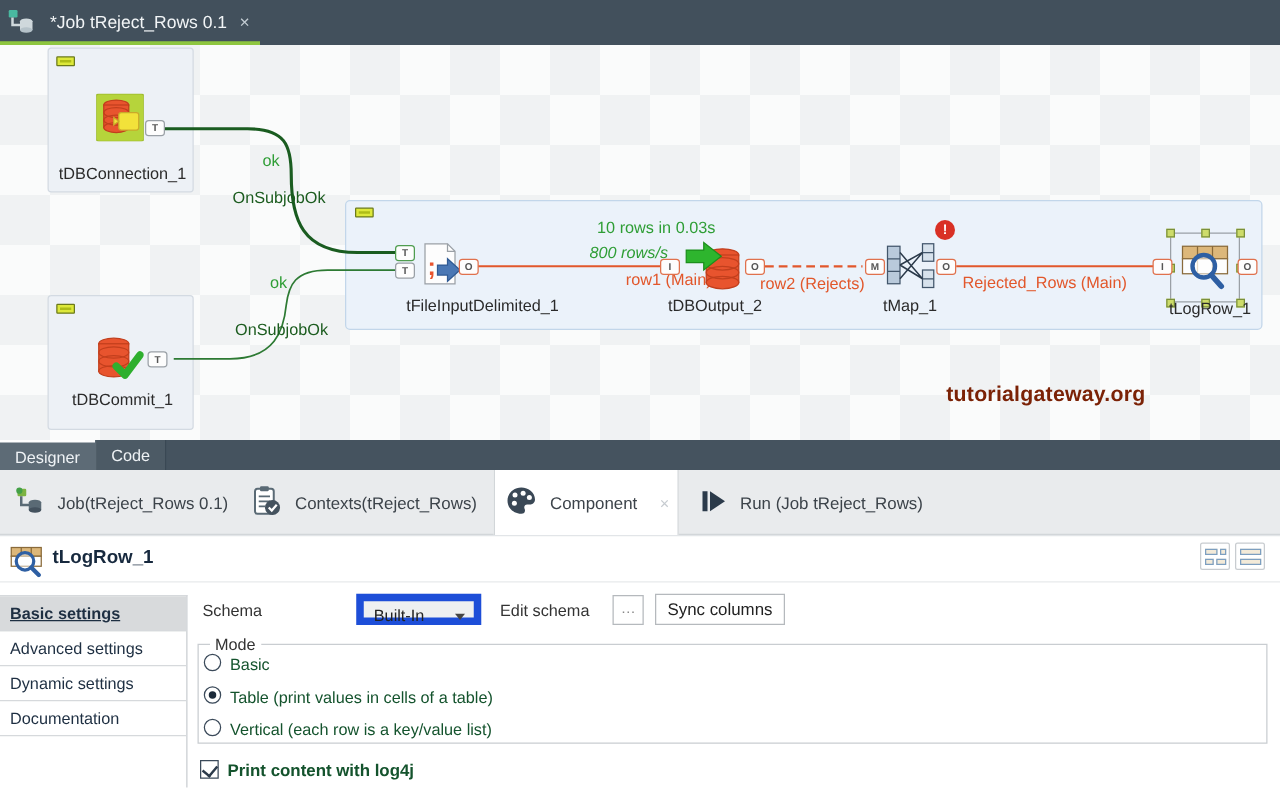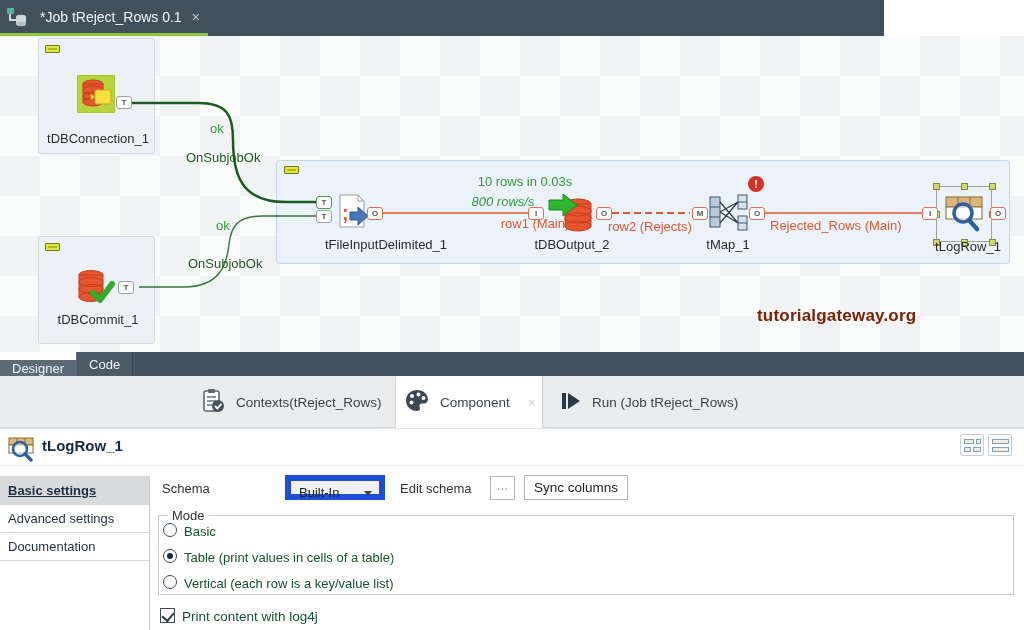--- a/index.html
+++ b/index.html
@@ -1,20 +1,20 @@
 <!DOCTYPE html>
 <html><head>
 <meta charset="utf-8">
 <style>
   * { margin:0; padding:0; box-sizing:border-box; }
   html,body { width:1024px; height:630px; overflow:hidden; font-family:"Liberation Sans",sans-serif; background:#fff; }
   .abs { position:absolute; }
 
   
-  #topstrip { position:absolute; top:0; left:0; width:884px; height:36px; background:#42505c;padding-left:36px; }
+  #topstrip { position:absolute; top:0; left:0; width:1024px; height:36px; background:#42505c;padding-left:36px; }
   #topstrip .jobicon { position:absolute; left:6px; top:7px; }
   #doctab { position:absolute; left:30px; top:0; height:33px; display:flex; align-items:center; gap:10px; padding:0 10px; color:#f2f5f7; font-size:14px; }
   #doctab .close { color:#c3ccd3; font-size:14px; cursor:pointer; }
   #greenbar { position:absolute; left:0; top:33px; width:208px; height:3px; background:#8ec63f; }
 
   
   #canvas { position:absolute; top:36px; left:0; width:1024px; height:316px; background-color:#fafbfb;
     background-image:
       linear-gradient(45deg,#f0f2f3 25%,transparent 25%,transparent 75%,#f0f2f3 75%),
       linear-gradient(45deg,#f0f2f3 25%,transparent 25%,transparent 75%,#f0f2f3 75%);
@@ -35,21 +35,21 @@
   #wires { position:absolute; left:0; top:0; }
   .errbadge { position:absolute; width:16px; height:16px; background:#d93025; border-radius:50%; color:#fff;
               font-size:11px; font-weight:bold; text-align:center; line-height:16px; }
   .handle { position:absolute; width:7px; height:7px; background:#cddc6a; border:1px solid #7a8f3a; }
   .selrect { position:absolute; border:1px solid #9aa0a6; }
   #watermark { position:absolute; left:757px; top:270px; font-size:17px; font-weight:bold; color:#7b2206; letter-spacing:.2px; }
 
   
   #edstrip { position:absolute; top:352px; left:0; width:1024px; height:24px; background:#45535f; display:flex; }
   #edstrip .etab { height:24px; display:flex; align-items:center; padding:0 12px; color:#eef2f5; font-size:13px; }
-  #edstrip .etab.active { background:#5d6b76; border-top:8px solid #ffffff; }
+  #edstrip .etab.active { background:#5d6b76; border-top:2px solid #ffffff; }
   #edstrip .etab.idle { background:#4c5a65; border-left:1px solid #5d6b76; border-right:1px solid #3a4854; }
 
   
   #viewtabs { position:absolute; top:376px; left:0; width:1024px; height:52px; background:#e9ebed; border-bottom:1px solid #d2d6d9; }
   .vtab { position:absolute; top:0; height:52px; display:flex; align-items:center; gap:10px; font-size:13.5px; color:#3c434a; padding:0 8px; }
   .vtab.active { background:#ffffff; border-left:1px solid #d2d6d9; border-right:1px solid #d2d6d9; height:53px; color:#2b3publice; }
   .vtab .close { color:#c6cbd0; font-size:13px; margin-left:8px; }
 
   
   #panel { position:absolute; top:428px; left:0; width:1024px; height:202px; background:#fff; }
@@ -228,20 +228,33 @@
 
   <span id="watermark">tutorialgateway.org</span>
 </div>
 
 <div id="edstrip">
   <div class="etab active">Designer</div>
   <div class="etab idle">Code</div>
 </div>
 
 <div id="viewtabs">
+  <div class="vtab" style="left:4px;">
+    <span>
+      <svg width="24" height="24" viewBox="0 0 24 24">
+        <rect x="2" y="2" width="7" height="6" rx="1" fill="#7cb342"></rect>
+        <circle cx="3.5" cy="3.5" r="2.5" fill="#43a047"></circle>
+        <path d="M5 8 V15 H12" stroke="#5a6a75" stroke-width="2" fill="none"></path>
+        <ellipse cx="16" cy="13" rx="5" ry="2.2" fill="#5a6a75"></ellipse>
+        <rect x="11" y="13" width="10" height="6" fill="#5a6a75"></rect>
+        <ellipse cx="16" cy="19" rx="5" ry="2.2" fill="#44525e"></ellipse>
+      </svg>
+    </span>
+    <span>Job(tReject_Rows 0.1)</span>
+  </div>
   <div class="vtab" style="left:192px;">
     <span>
       <svg width="26" height="26" viewBox="0 0 26 26">
         <rect x="4" y="3" width="15" height="20" rx="2" fill="#fff" stroke="#5a6a75" stroke-width="1.6"></rect>
         <rect x="8" y="1" width="7" height="4" rx="1" fill="#5a6a75"></rect>
         <line x1="7" y1="9" x2="16" y2="9" stroke="#5a6a75" stroke-width="1.4"></line>
         <line x1="7" y1="13" x2="16" y2="13" stroke="#5a6a75" stroke-width="1.4"></line>
         <line x1="7" y1="17" x2="12" y2="17" stroke="#5a6a75" stroke-width="1.4"></line>
         <circle cx="18" cy="18" r="6" fill="#44525e"></circle>
         <path d="M15 18 l2.4 2.4 l4 -4.6" stroke="#fff" stroke-width="1.8" fill="none"></path>
@@ -294,20 +307,21 @@
     </span>
     <span class="laybtn" style="left:988px;">
       <span class="r" style="left:3px;top:4px;width:17px;height:5px;"></span>
       <span class="r" style="left:3px;top:12px;width:17px;height:5px;"></span>
     </span>
   </div>
 
   <div id="sidebar">
     <div class="sitem sel">Basic settings</div>
     <div class="sitem">Advanced settings</div>
+    <div class="sitem">Dynamic settings</div>
     <div class="sitem">Documentation</div>
   </div>
 
   <span class="flabel" style="left:162px;top:53px;text-align:center;">Schema</span>
   <div id="dropdown">
     <span>Built-In</span>
     <span class="chev"></span>
   </div>
   <span class="flabel" style="left:400px;top:53px;">Edit schema</span>
   <span class="btn" style="left:490px;top:48px;width:25px;height:24px;line-height:18px;font-size:12px;color:#888;">…</span>
@@ -316,14 +330,14 @@
   <div id="modebox"></div>
   <span id="modelegend">Mode</span>
   <span class="radio" style="left:163px;top:95px;"></span>
   <span class="rlabel" style="left:184px;top:96px;">Basic</span>
   <span class="radio sel" style="left:163px;top:121px;"></span>
   <span class="rlabel" style="left:184px;top:122px;">Table (print values in cells of a table)</span>
   <span class="radio" style="left:163px;top:147px;"></span>
   <span class="rlabel" style="left:184px;top:148px;">Vertical (each row is a key/value list)</span>
 
   <span class="checkbox on" style="left:160px;top:180px;"></span>
-  <span class="rlabel" style="left:182px;top:181px;font-size:13.5px;">Print content with log4j</span>
+  <span class="rlabel" style="left:182px;top:181px;font-size:13.5px;font-weight:bold;">Print content with log4j</span>
 </div>
 
 </body></html>

